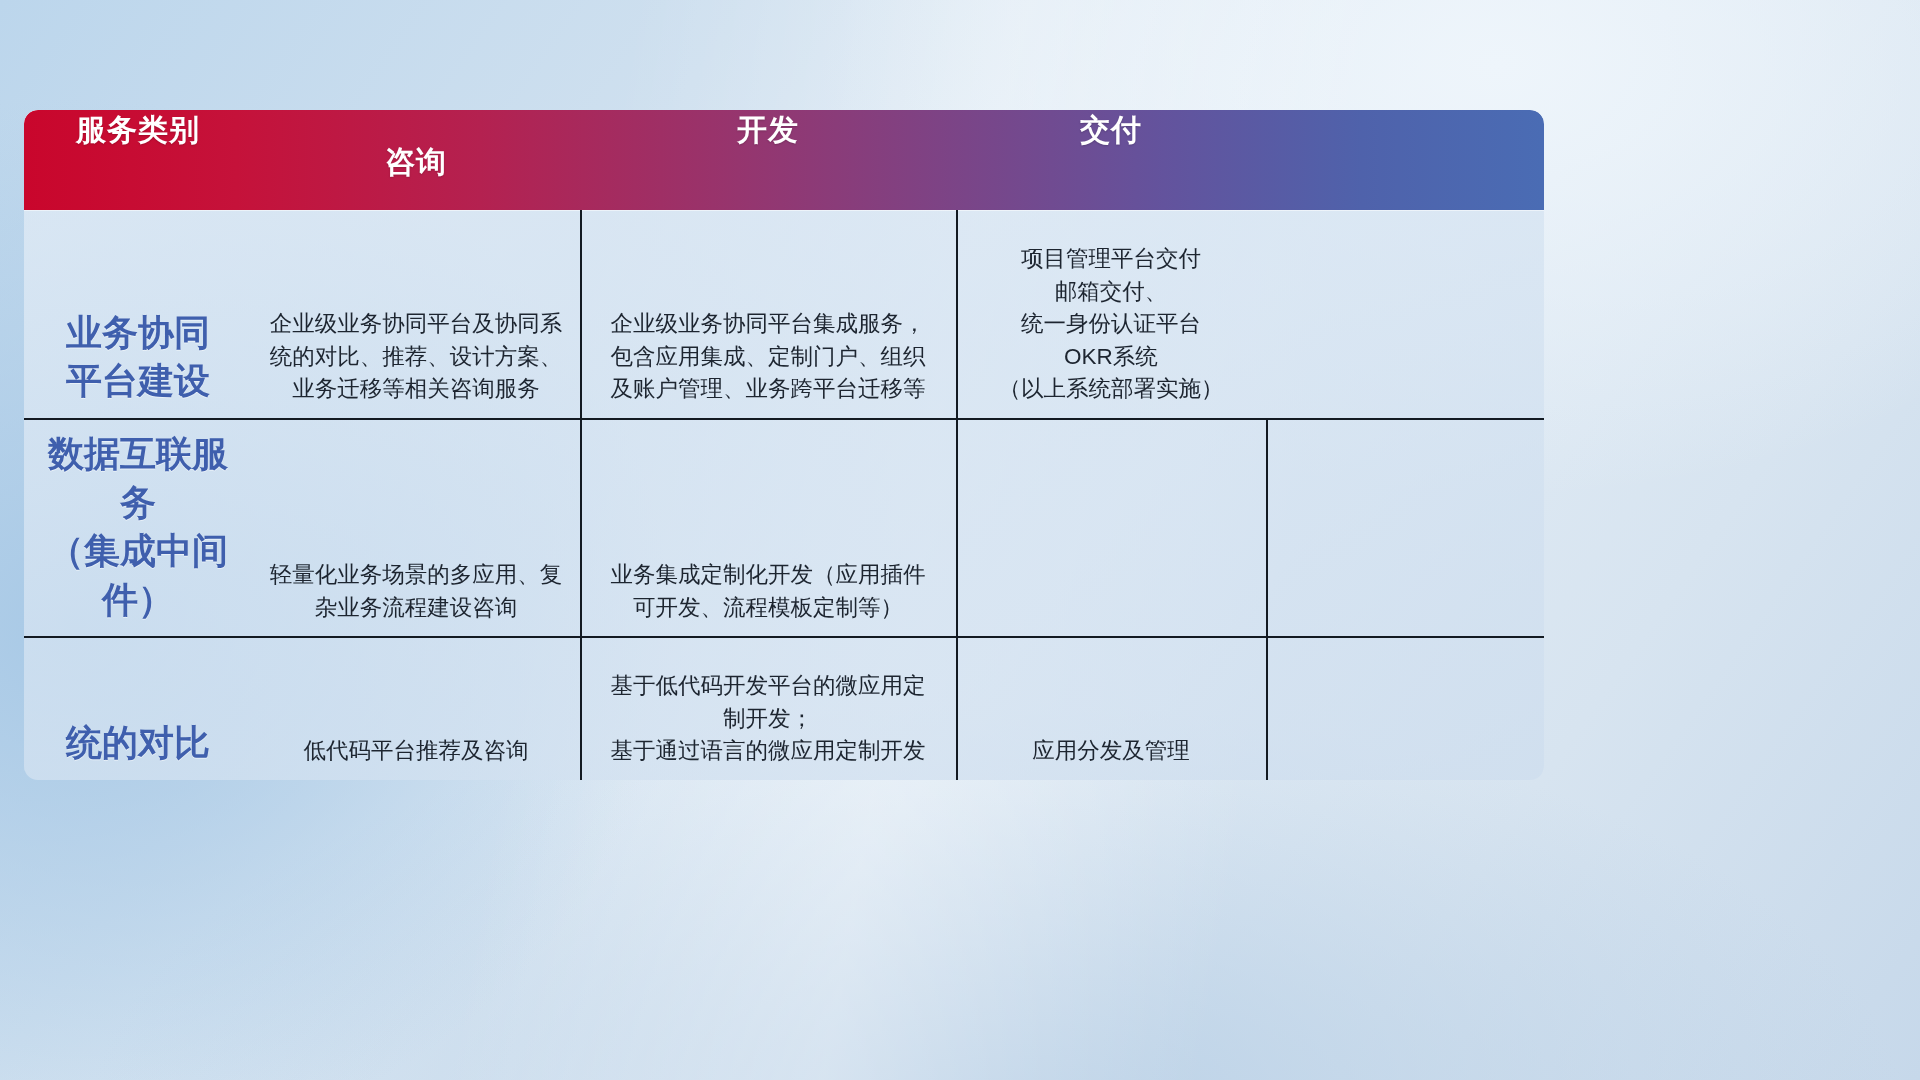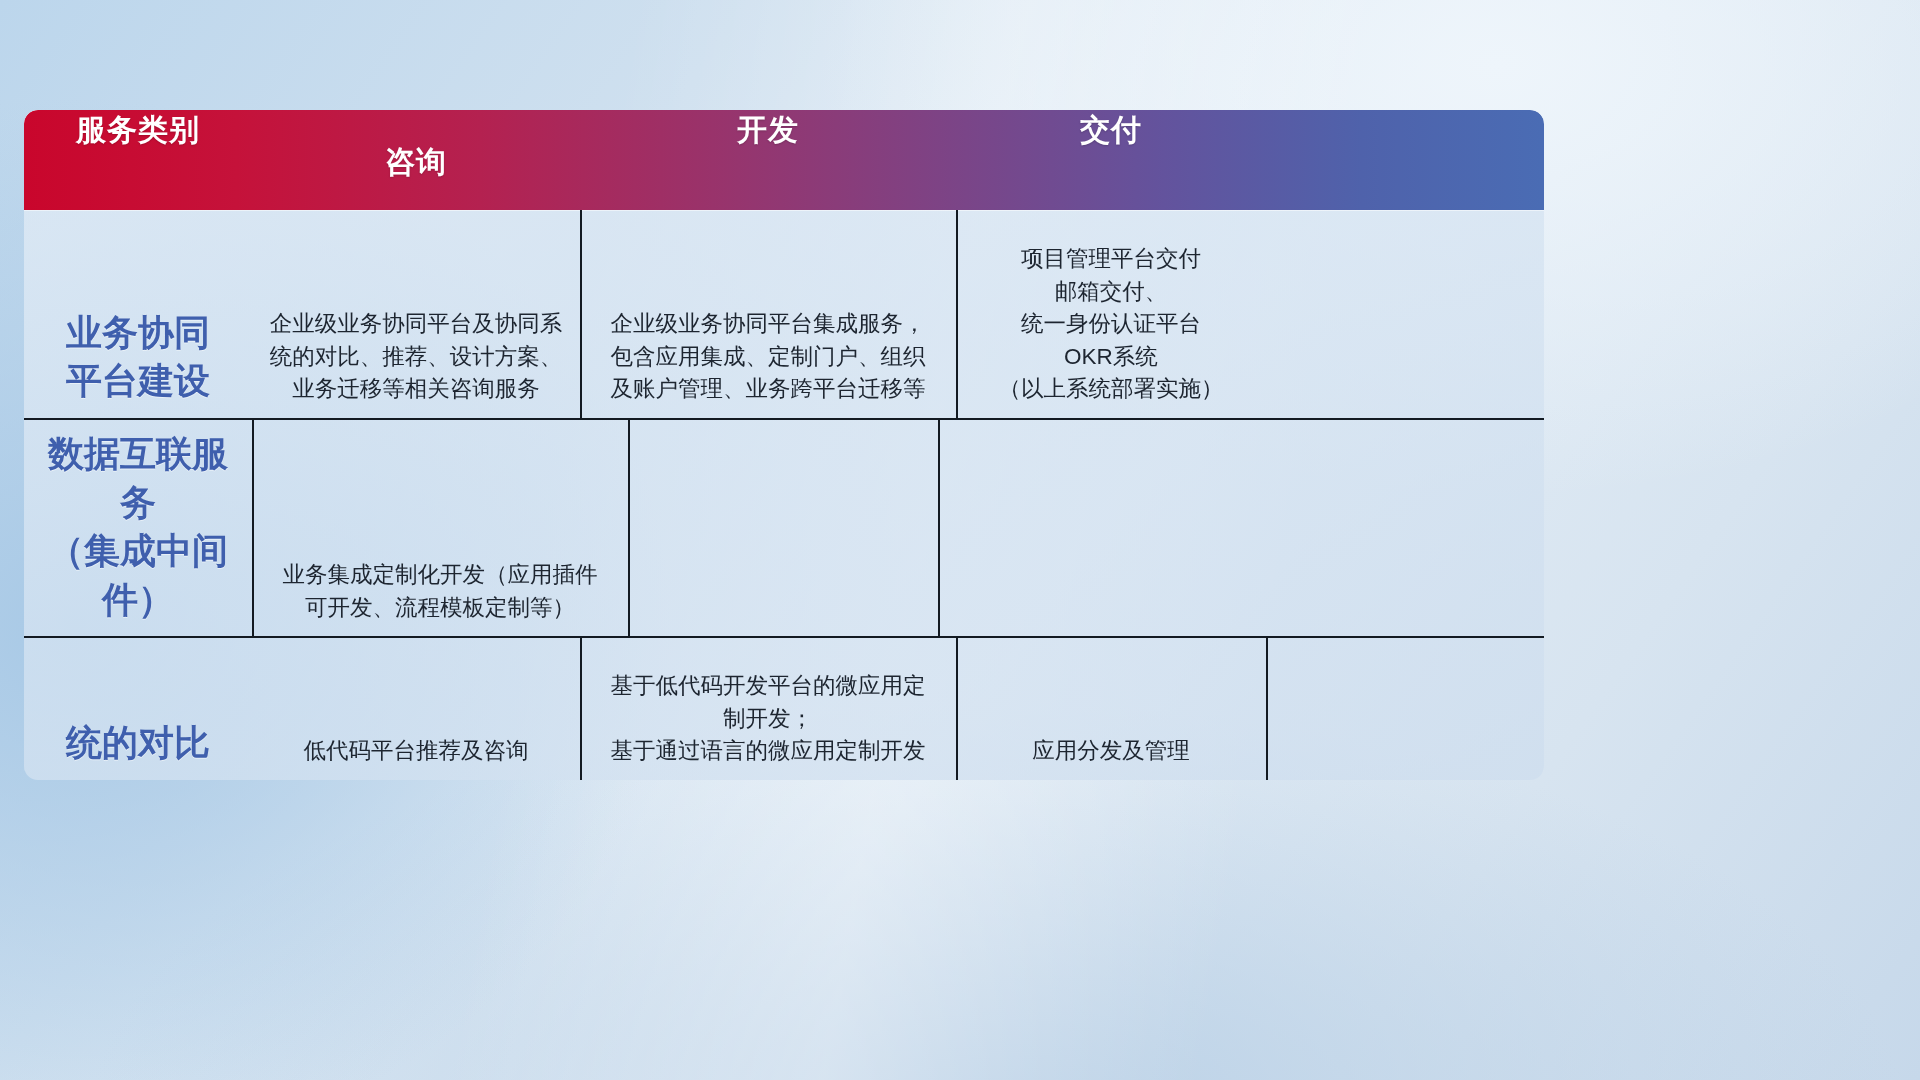--- a/index.html
+++ b/index.html
@@ -129,20 +129,24 @@
 OKR系统
 （以上系统部署实施）</span>
         </div>
       </div>
 
       <div class="tr r2">
         <div class="td c1">
           <span class="rowlabel">数据互联服务
 （集成中间件）</span>
         </div>
+        <div class="td c2">
+          <span class="cell">轻量化业务场景的多应用、复
+杂业务流程建设咨询</span>
+        </div>
         <div class="td c3 sep">
           <span class="cell">业务集成定制化开发（应用插件
 可开发、流程模板定制等）</span>
         </div>
         <div class="td c4 sep">
           <span class="cell"></span>
         </div>
         <div class="td c5 sep">
           <span class="cell"></span>
         </div>

